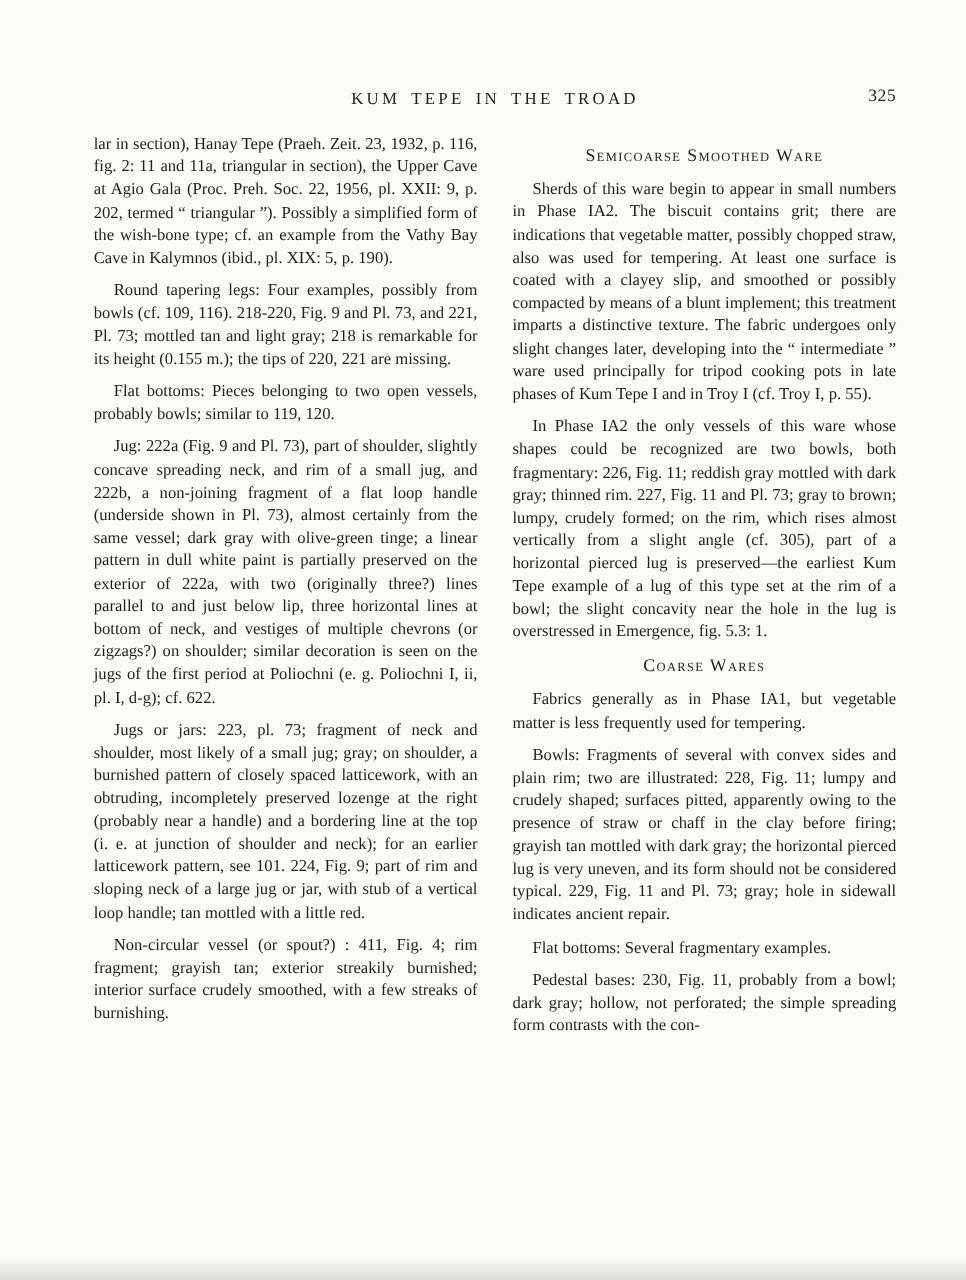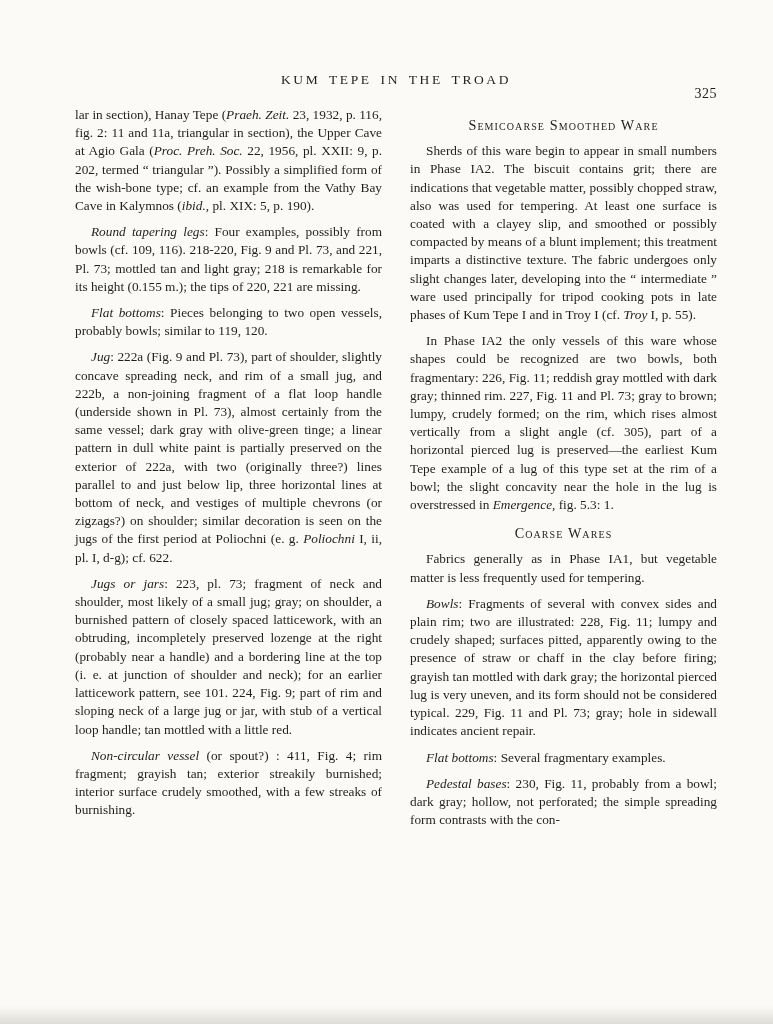--- a/index.html
+++ b/index.html
@@ -20,40 +20,40 @@
     position: relative;
     text-align: center;
     height: 22px;
   }
   .head-title {
     font-size: 13.5px;
     letter-spacing: 2.6px;
     word-spacing: 3px;
   }
   .page-number {
-    position: absolute; right: 0; top: 16px;
+    position: absolute; right: 0; top: 0;
     font-size: 14px;
     letter-spacing: 0.5px;
   }
   .columns {
     display: flex;
     gap: 28px;
     margin-top: 14px;
   }
   .column {
     flex: 1 1 0;
     min-width: 0;
     text-align: justify;
     font-size: 13.3px;
     line-height: 18.2px;
   }
   .para { margin: 0 0 8px; }
   .para.indent { text-indent: 16px; }
   .rm { font-style: normal; font-weight: normal; }
-  .it { font-style: italic; }
+  .it { }
   .bf { font-weight: normal; }
   .section-heading {
     font-weight: normal;
     font-size: 14.2px;
     font-variant: small-caps;
     letter-spacing: 1.1px;
     text-align: center;
     margin: 10px 0 8px;
   }
   .page-edge-shadow {

